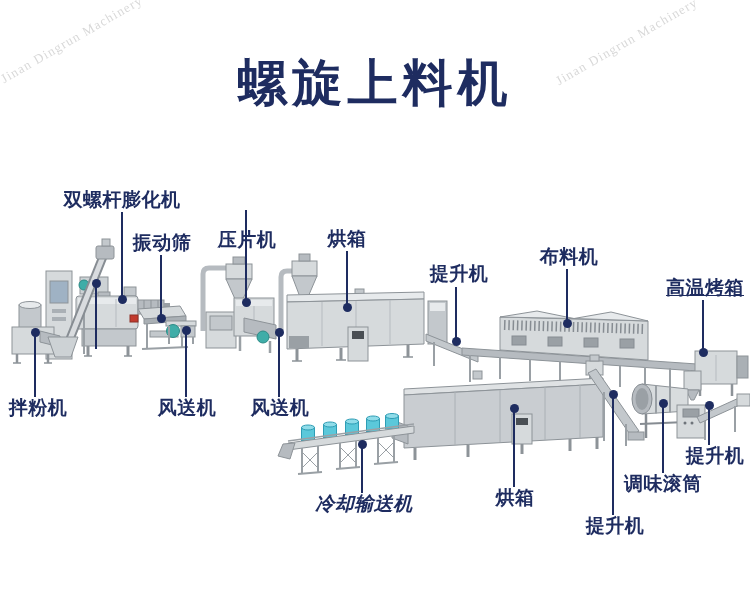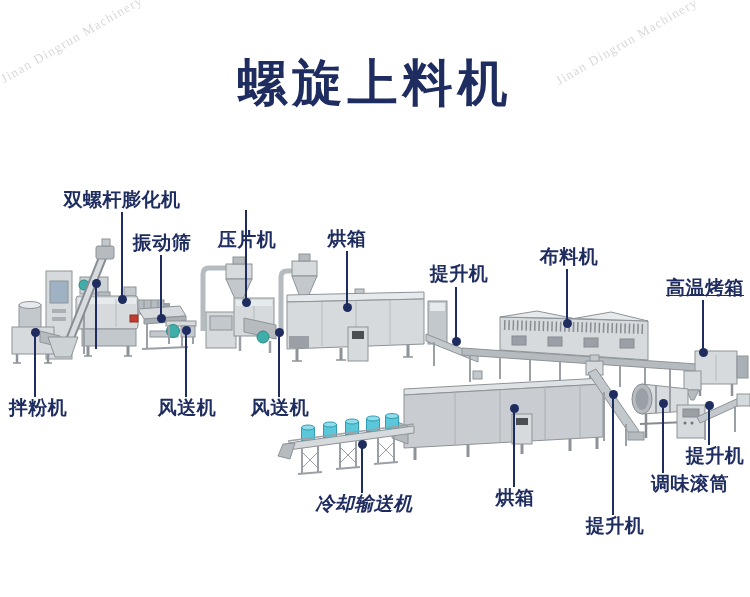--- a/index.html
+++ b/index.html
@@ -319,18 +319,18 @@
       <div class="callout-dot" style="left: 356.5px; top: 439.5px;"></div>
       <div class="callout-label" style="left: 363px; top: 504px; font-style: italic;">冷却输送机</div>
       <div class="callout-line" style="left: 511.75px; top: 411px; height: 76px;"></div>
       <div class="callout-dot" style="left: 508.5px; top: 403.5px;"></div>
       <div class="callout-label" style="left: 514px; top: 498px;">烘箱</div>
       <div class="callout-line" style="left: 610.75px; top: 397px; height: 118px;"></div>
       <div class="callout-dot" style="left: 607.5px; top: 389.5px;"></div>
       <div class="callout-label" style="left: 614px; top: 526px;">提升机</div>
       <div class="callout-line" style="left: 660.75px; top: 406px; height: 67px;"></div>
       <div class="callout-dot" style="left: 657.5px; top: 398.5px;"></div>
-      <div class="callout-label" style="left: 662px; top: 484px; margin-left: 27px;">调味滚筒</div>
+      <div class="callout-label" style="left: 662px; top: 484px;">调味滚筒</div>
       <div class="callout-line" style="left: 706.75px; top: 408px; height: 37px;"></div>
       <div class="callout-dot" style="left: 703.5px; top: 400.5px;"></div>
       <div class="callout-label" style="left: 714px; top: 456px;">提升机</div>
     </div>
 </div>
 
 </body></html>

